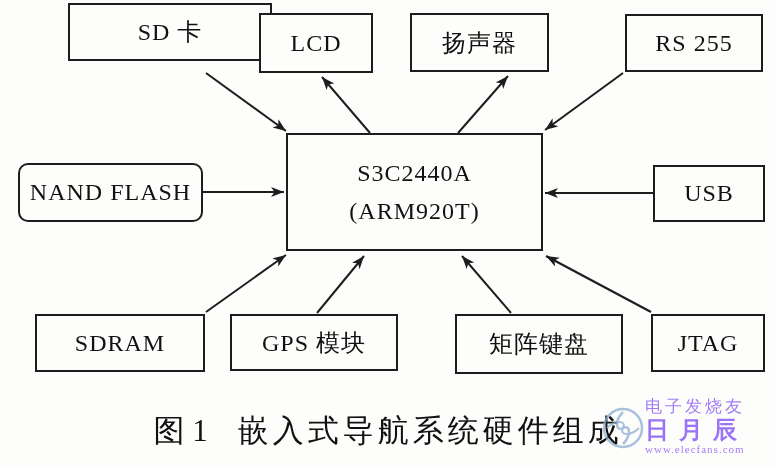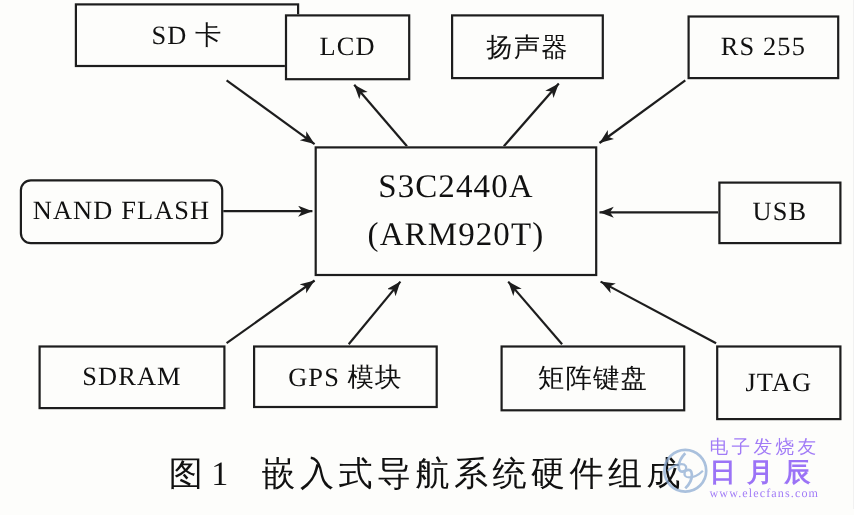--- a/index.html
+++ b/index.html
@@ -21,25 +21,25 @@
     box-sizing:border-box;
     z-index:2;
   }
   .node-sd      {left:35px;  top:3px;  width:204px; height:58px;margin-left:33px;}
   .node-lcd     {left:259px; top:13px;  width:114px; height:60px;}
   .node-speaker {left:410px; top:13px;  width:139px; height:59px;text-align:right;}
   .node-rs232   {left:625px; top:14px;  width:138px; height:58px;}
   .node-nand    {left:18px;  top:163px; width:185px; height:59px;border-radius:10px;}
   .node-usb     {left:653px; top:165px; width:112px; height:57px;}
   .node-cpu     {left:286px; top:133px; width:257px; height:118px;
-                 flex-direction:column;font-size:30px;line-height:1.0;gap:14px;}
+                 flex-direction:column;font-size:24px;line-height:1.0;gap:14px;}
   .node-sdram   {left:35px;  top:314px; width:170px; height:58px;text-align:center;}
   .node-gps     {left:230px; top:314px; width:168px; height:57px;}
   .node-keypad  {left:455px; top:314px; width:168px; height:60px;}
-  .node-jtag    {left:651px; top:314px; width:114px; height:68px;}
+  .node-jtag    {left:651px; top:314px; width:114px; height:58px;}
 
   svg.arrows{position:absolute;left:0;top:0;width:776px;height:468px;z-index:1;}
   svg.arrows line{stroke:#1d1d1d;stroke-width:2;}
 
   .caption{
     position:absolute;
     left:0;top:410px;width:776px;
     display:flex;justify-content:center;align-items:baseline;gap:30px;
     font-size:31px;font-weight:normal;
     z-index:2;

